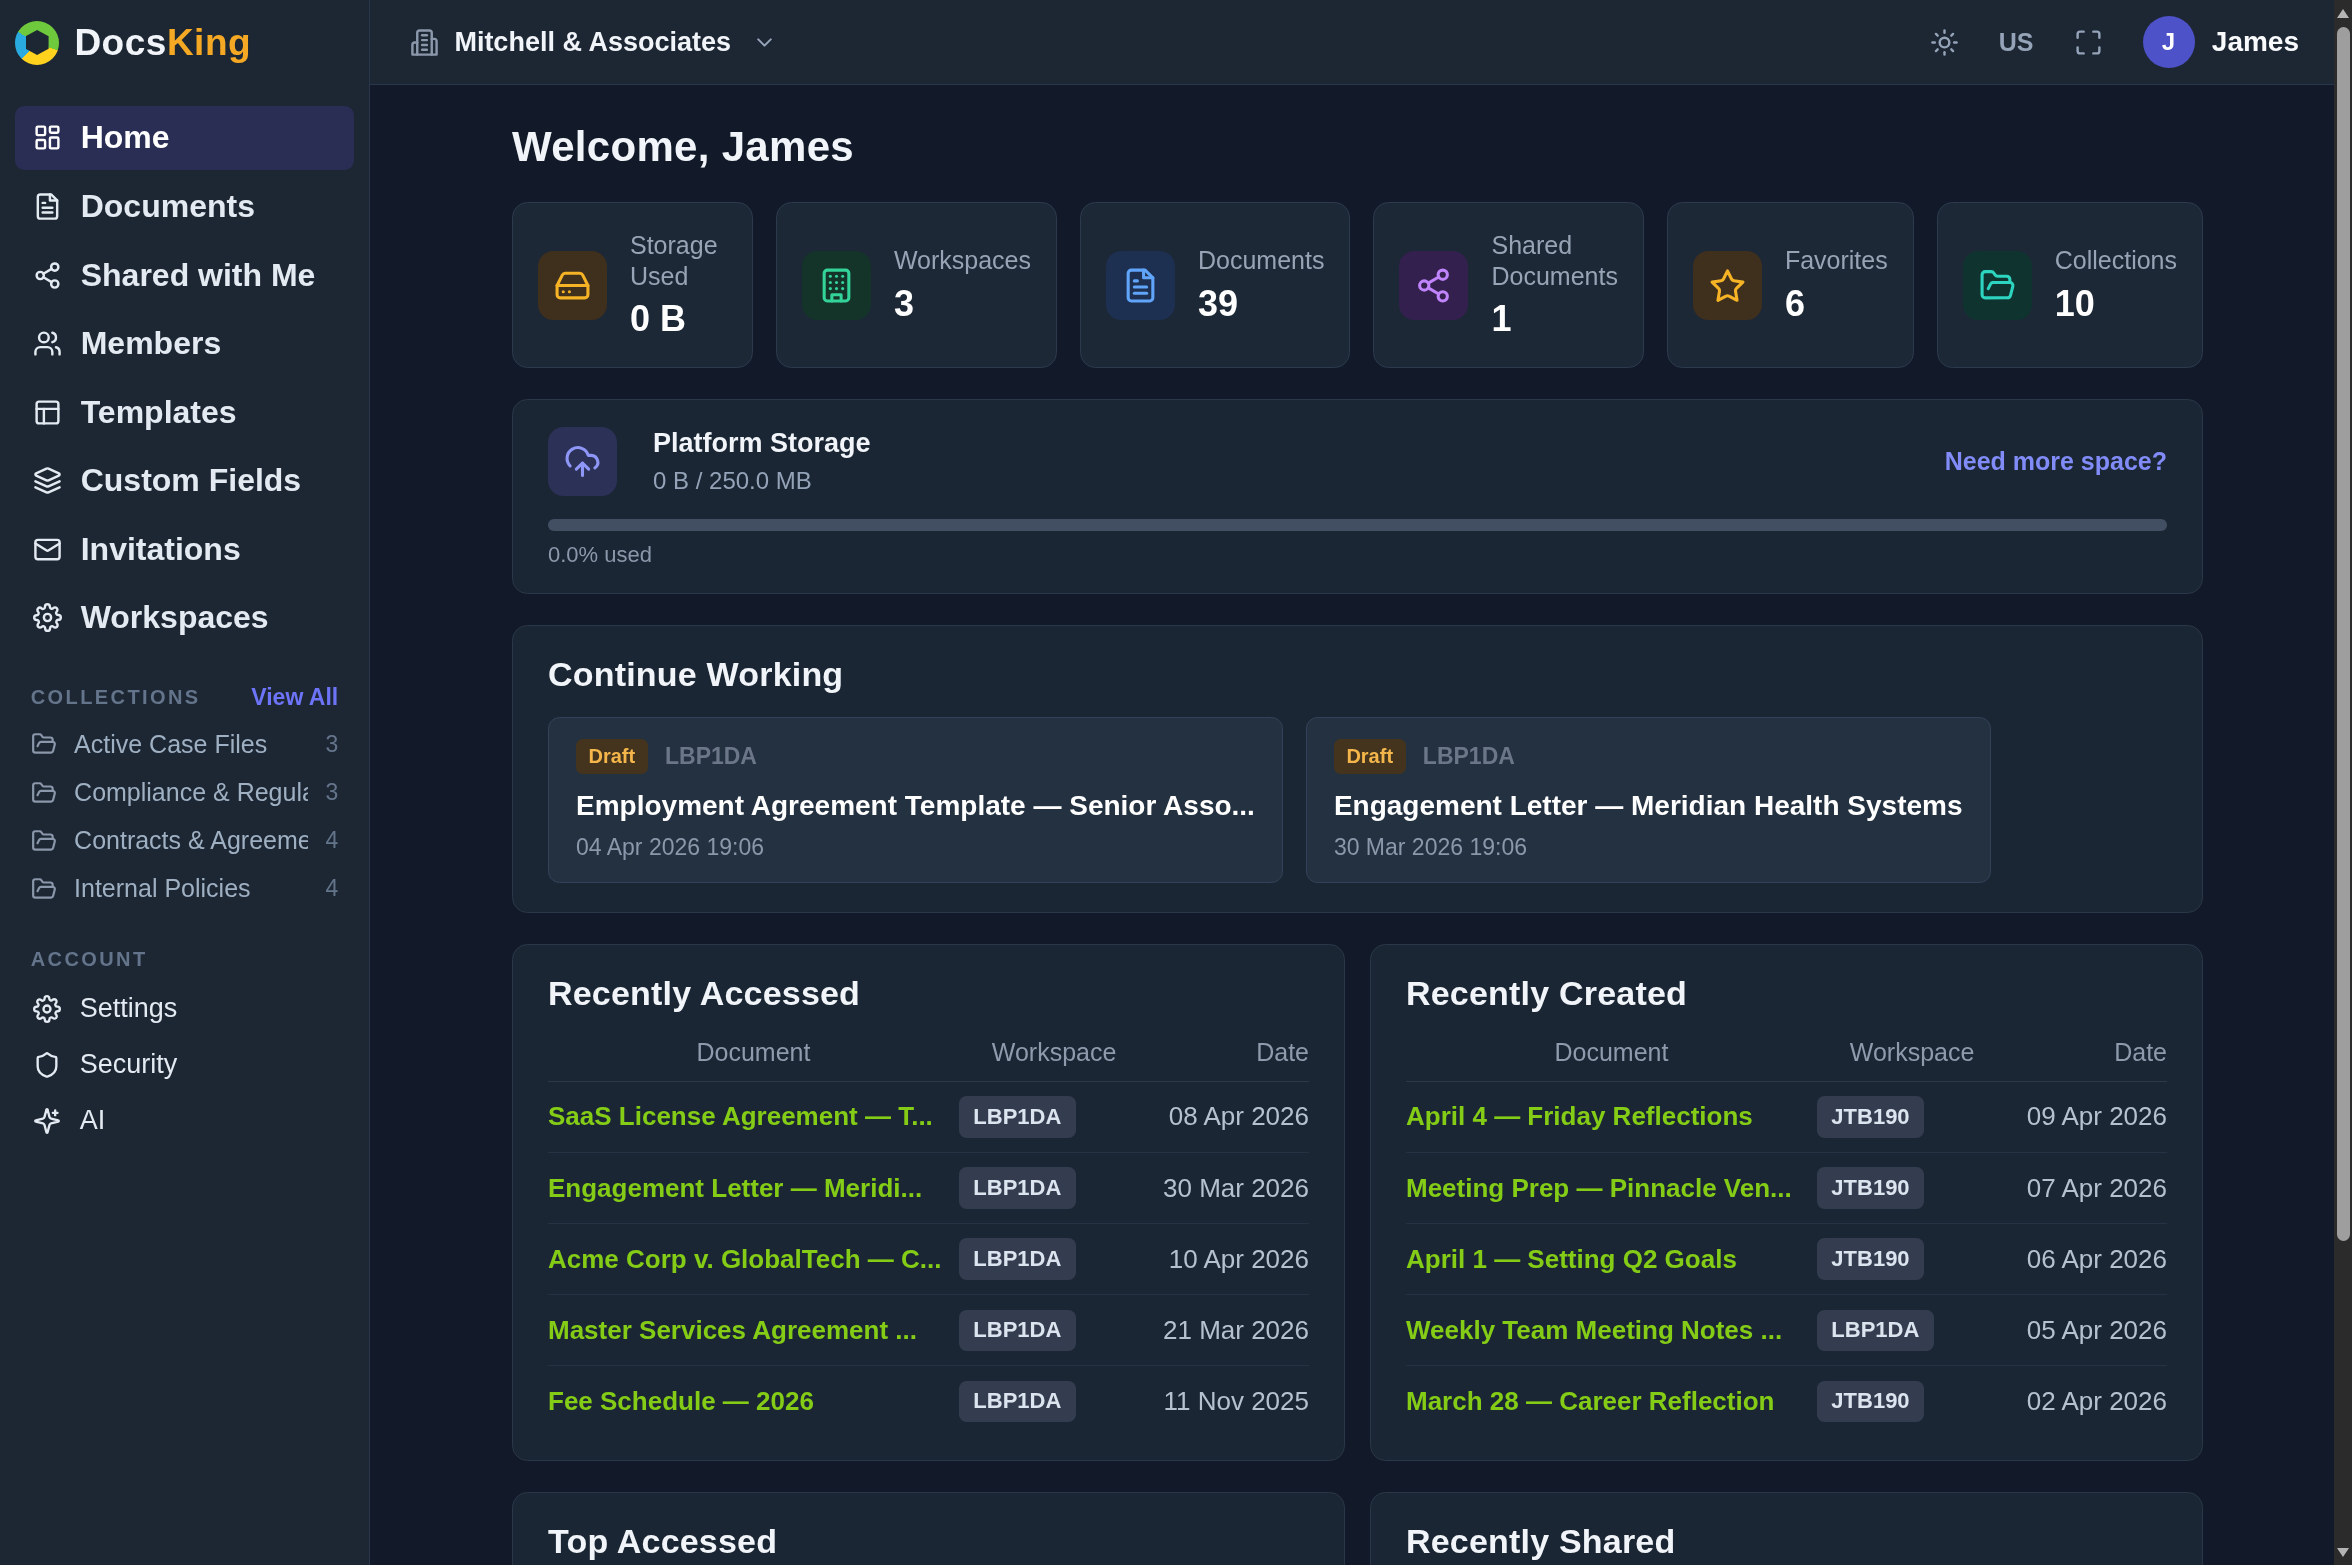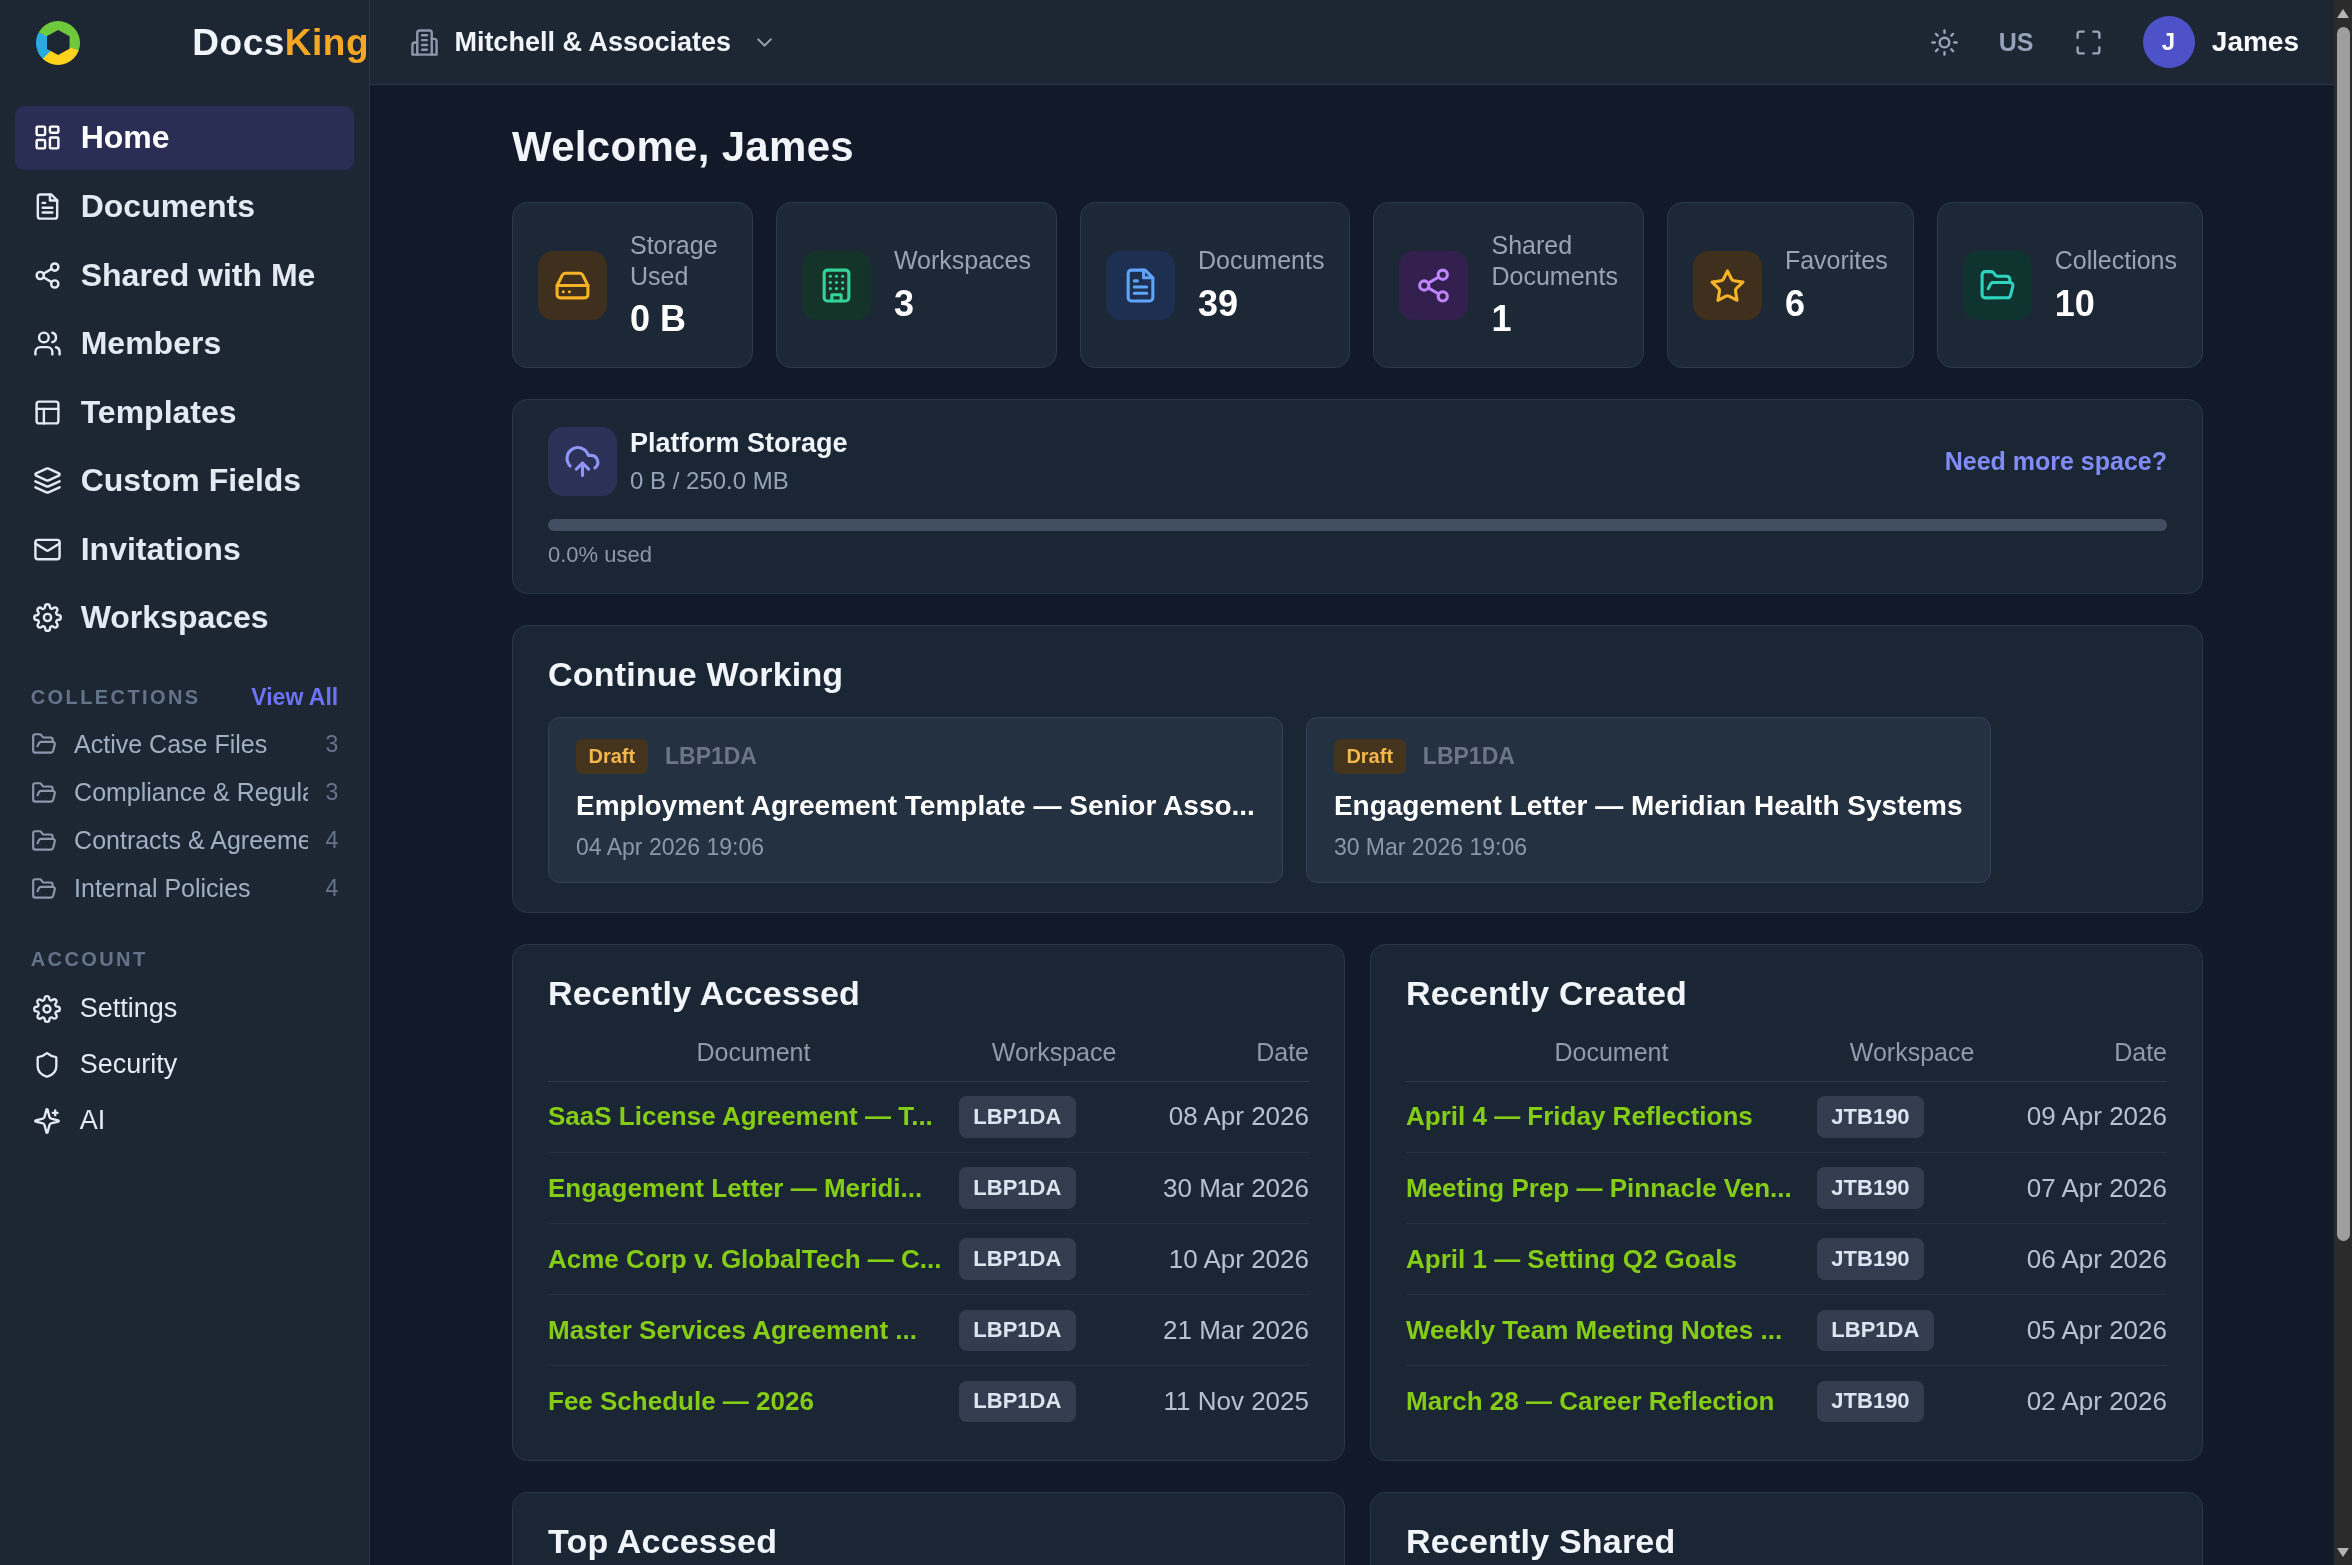--- a/index.html
+++ b/index.html
@@ -13,21 +13,21 @@
   .app { display: flex; height: 100%; }
 
   
   .sidebar {
     width: 370px; min-width: 370px; height: 100%;
     background: #1d2734;
     border-right: 1px solid #28354a;
     display: flex; flex-direction: column;
     overflow: hidden;
   }
-  .logo-row { height: 85px; display: flex; align-items: center; padding-left: 36px; gap: 15.4px; flex: none; justify-content: space-between; }
+  .logo-row { height: 85px; display: flex; align-items: center; padding-left: 15px; gap: 15.4px; flex: none; }
   .logo-mark {
     width: 44px; height: 44px; border-radius: 50%;
     background: conic-gradient(from -10deg, #6fc93d 0 120deg, #ffd21e 120deg 235deg, #29abe2 235deg 310deg, #6fc93d 310deg 360deg);
     position: relative;
   }
   .logo-mark::after {
     content: ""; position: absolute; left: 10.6px; top: 9.6px; width: 23px; height: 25px;
     background: #1d2734;
     clip-path: polygon(50% 0, 100% 25%, 100% 75%, 50% 100%, 0 75%, 0 25%);
   }
@@ -103,21 +103,21 @@
   .tile-blue   { background: #1d3052; color: #60a5fa; }
   .tile-purple { background: #33204e; color: #c084fc; }
   .tile-teal   { background: #0f342f; color: #2dd4bf; }
   .stat-label { font-size: 25px; color: #97a4b5; line-height: 1.25; }
   .stat-value { font-size: 36px; font-weight: 700; color: #ffffff; margin-top: 5.8px; }
 
   .panel {
     background: #1b2634; border: 1px solid #2a3748; border-radius: 15.4px;
   }
   .storage-panel { padding: 27px 35px 25px 35px; }
-  .storage-head { display: flex; align-items: center; gap: 13px; }
+  .storage-head { display: flex; align-items: center; gap: 36px; }
   .storage-tile {
     width: 69px; height: 69px; border-radius: 15.4px; background: #2c3157; color: #8e96f7;
     display: flex; align-items: center; justify-content: center; flex: none;
   }
   .storage-tile svg { width: 37px; height: 37px; }
   .storage-title { font-size: 27px; font-weight: 700; }
   .storage-usage { font-size: 24px; color: #94a3b8; margin-top: 8.6px; }
   .storage-link { margin-left: auto; font-size: 25px; font-weight: 700; color: #818cf8; text-decoration: none; cursor: pointer; }
   .progress-track { margin-top: 23px; height: 11.5px; border-radius: 5.8px; background: #424e61; overflow: hidden; }
   .progress-fill { height: 100%; background: #6366f1; border-radius: 5.8px; }

